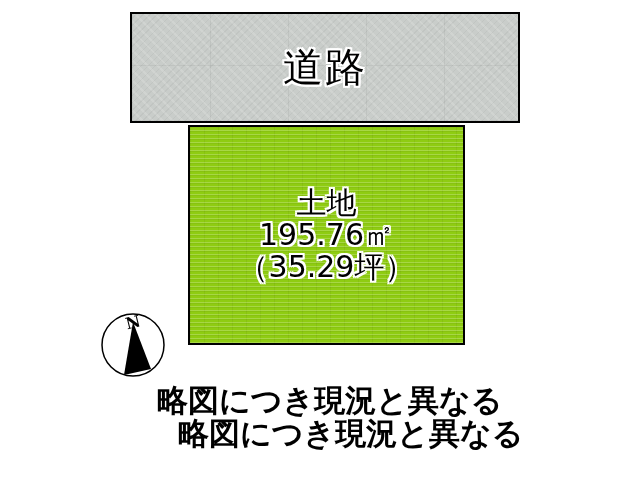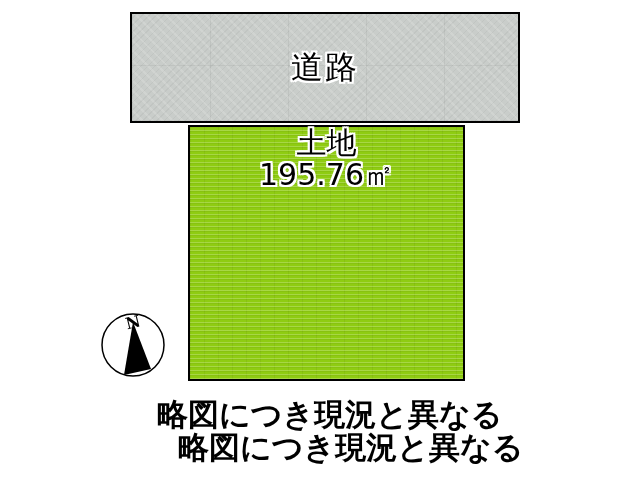--- a/index.html
+++ b/index.html
@@ -29,45 +29,45 @@
     background-image:
       repeating-linear-gradient(0deg, rgba(0,0,0,0.05) 0 1px, transparent 1px 55px),
       repeating-linear-gradient(90deg, rgba(0,0,0,0.05) 0 1px, transparent 1px 78px),
       repeating-linear-gradient(45deg, rgba(255,255,255,0.14) 0 2px, transparent 2px 7px),
       repeating-linear-gradient(-45deg, rgba(0,0,0,0.04) 0 1px, transparent 1px 5px);
     display: flex;
     align-items: center;
     justify-content: center;
   }
   .road-label {
-    font-size: 32px;
+    font-size: 40px;
     color: #000000;
     letter-spacing: 2px;
     text-shadow:
       -2px 0 #fff, 2px 0 #fff, 0 -2px #fff, 0 2px #fff,
       -2px -2px #fff, 2px -2px #fff, -2px 2px #fff, 2px 2px #fff;
   }
 
   
   .land {
     position: absolute;
     left: 188px;
     top: 125px;
     width: 277px;
-    height: 256px;
+    height: 220px;
     box-sizing: border-box;
     border: 2px solid #000000;
     background-color: #8fcc12;
     background-image:
       repeating-linear-gradient(0deg, rgba(255,255,255,0.22) 0 1px, transparent 1px 3px, rgba(0,0,0,0.05) 3px 4px),
       repeating-linear-gradient(90deg, rgba(0,0,0,0.05) 0 1px, transparent 1px 14px);
     display: flex;
     flex-direction: column;
     align-items: center;
-    justify-content: flex-start;
+    justify-content: center;
   }
   .land-text {
     text-align: center;
     color: #000000;
     font-size: 30px;
     line-height: 32px;
     text-shadow:
       -2px 0 #fff, 2px 0 #fff, 0 -2px #fff, 0 2px #fff,
       -2px -2px #fff, 2px -2px #fff, -2px 2px #fff, 2px 2px #fff;
   }
@@ -84,21 +84,21 @@
     font-family: "DejaVu Serif", "Liberation Serif", serif;
     font-weight: bold;
     font-size: 16px;
     fill: #000000;
   }
 
   
   .note {
     position: absolute;
     left: 157px;
-    top: 398px;
+    top: 384px;
     color: #000000;
     font-weight: bold;
     font-size: 31px;
     line-height: 33px;
     white-space: nowrap;
   }
   .note-line2 {
     padding-left: 21px;
   }
 </style>
@@ -108,20 +108,21 @@
 <div id="canvas">
 
   <div class="road">
     <span class="road-label">道路</span>
   </div>
 
   <div class="land">
     <div class="land-text">
       <div>土地</div>
       <div>195.76㎡</div>
+      <div>（35.29坪）</div>
     </div>
   </div>
 
   <svg class="compass" viewBox="0 0 70 70">
     <circle cx="35" cy="36" r="31" fill="#ffffff" stroke="#000000" stroke-width="1.5"></circle>
     <polygon points="35,13 26,66 53,60" fill="#000000"></polygon>
     <text x="35" y="19" text-anchor="middle" transform="rotate(-14 35 13)">N</text>
   </svg>
 
   <div class="note">

